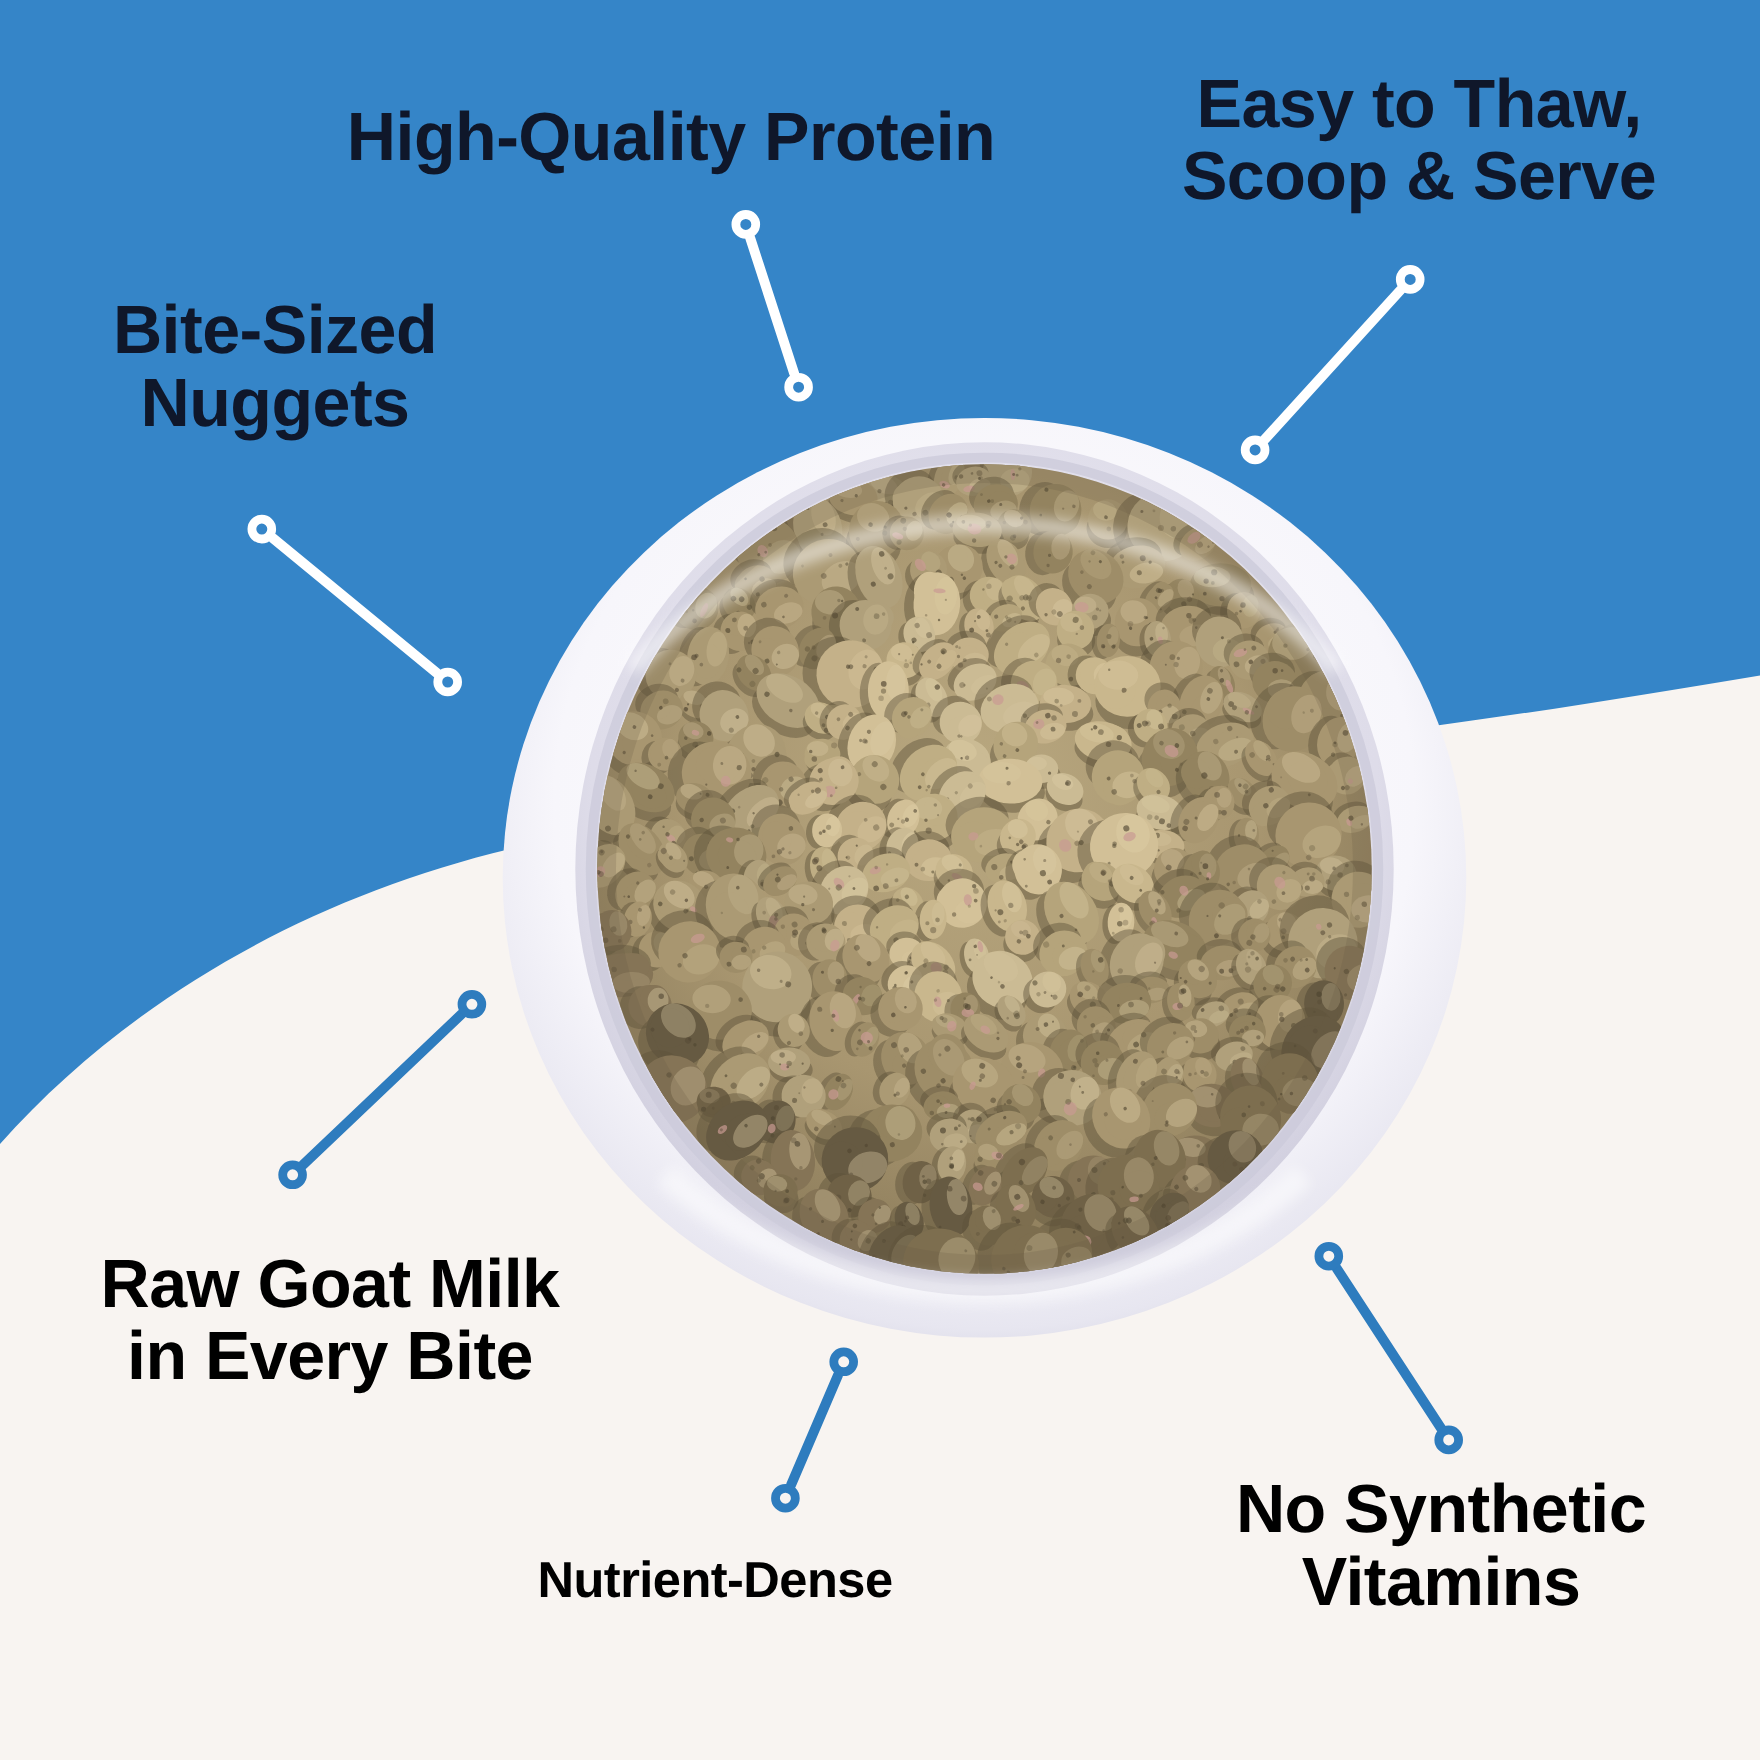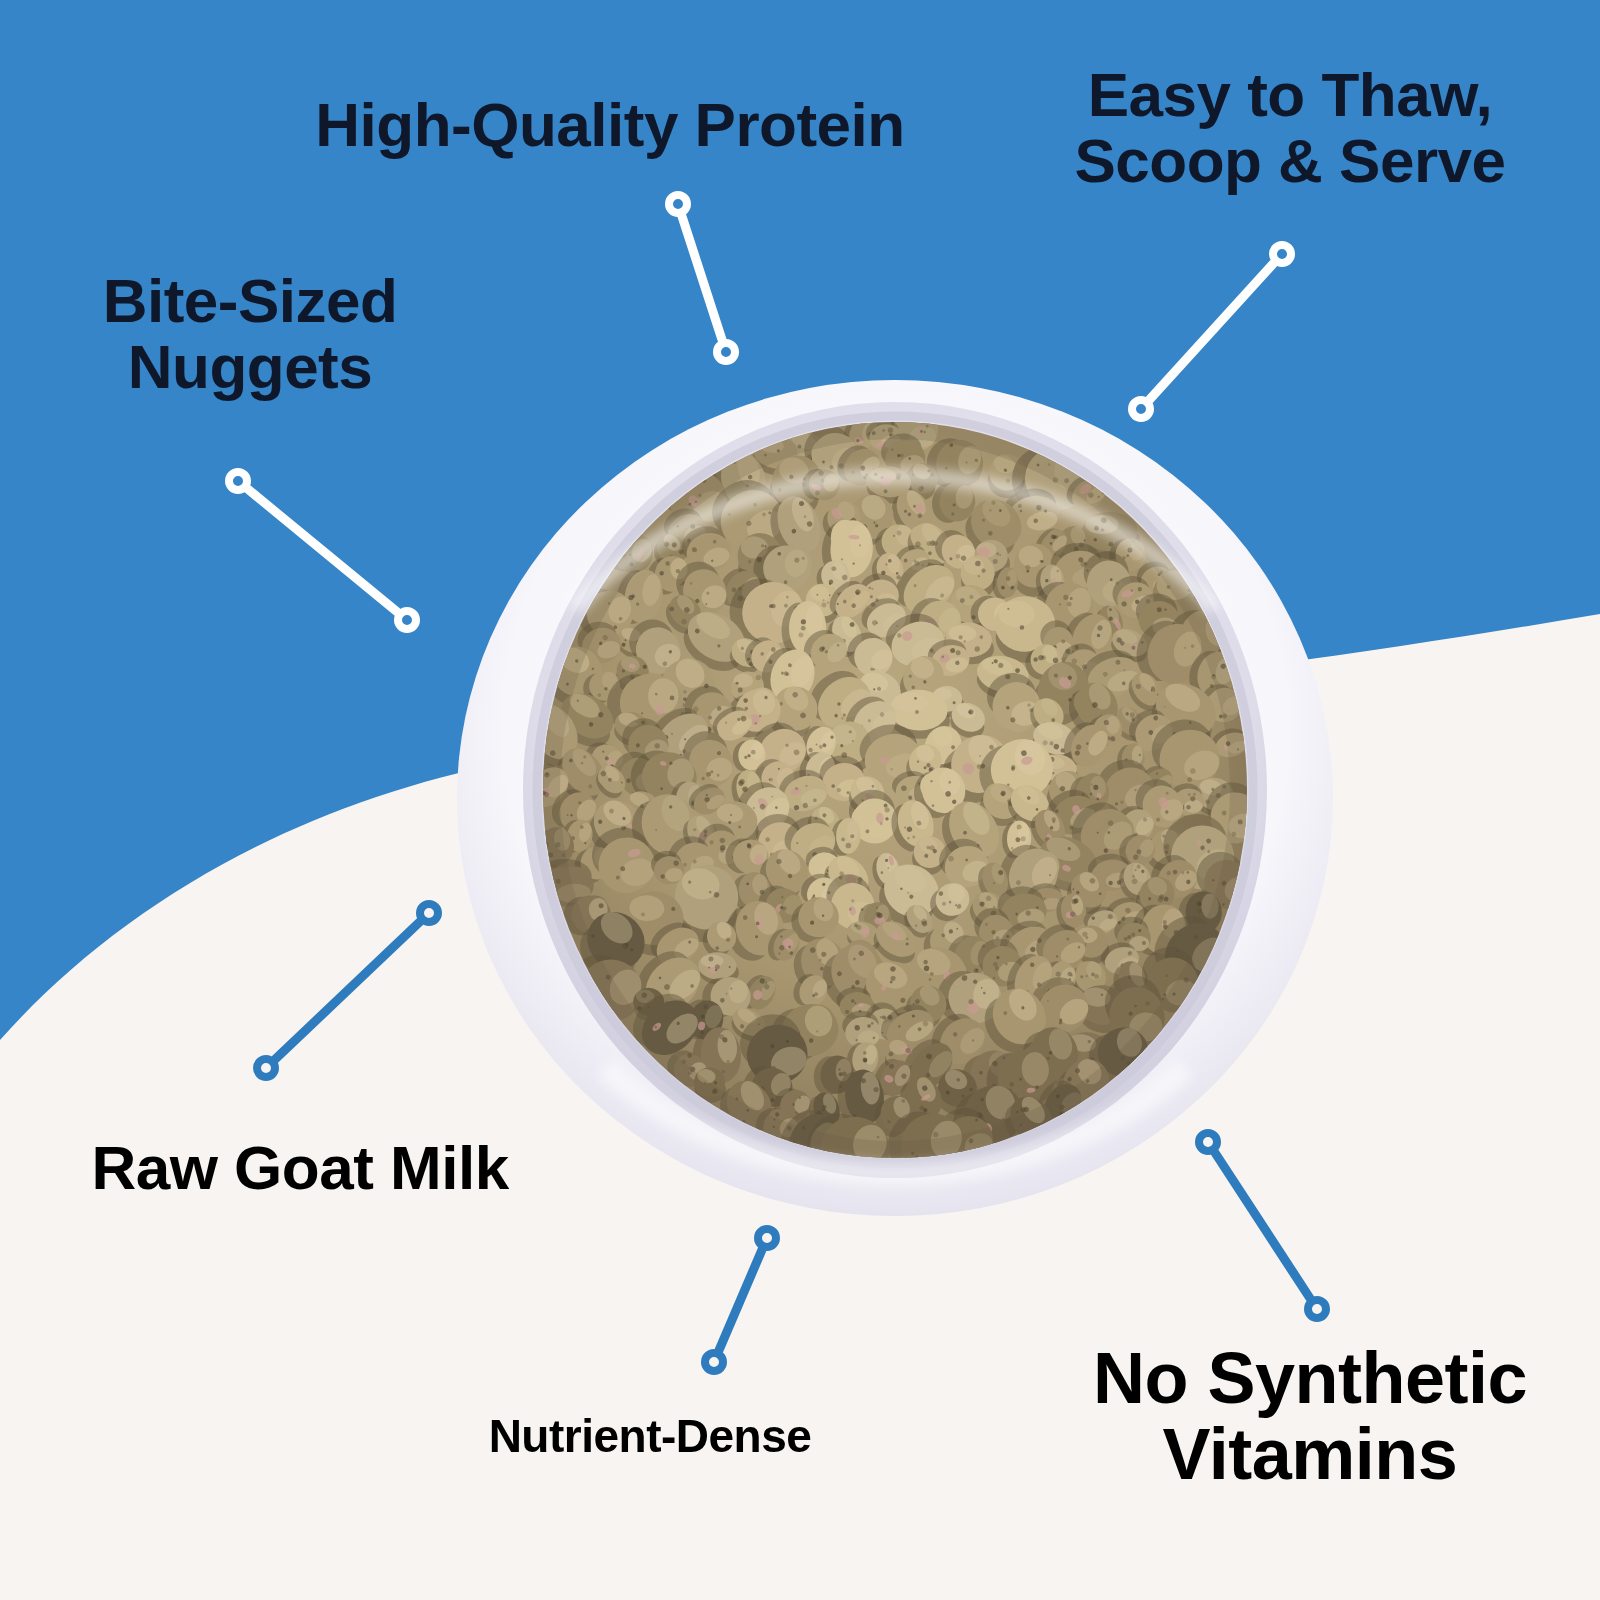--- a/index.html
+++ b/index.html
@@ -25,21 +25,21 @@
   
   .label{position:absolute;font-weight:bold;line-height:1.06;letter-spacing:-0.5px;}
   .label.white{color:#0f172a;}
   .label.blue{color:#000000;}
 
   #lbl-protein{left:290px;top:92px;width:640px;font-size:62px;text-align:center;}
   #lbl-thaw{left:1030px;top:62px;width:520px;font-size:62px;text-align:center;}
   #lbl-bite{left:60px;top:268px;width:380px;font-size:62px;text-align:center;}
   #lbl-goat{left:40px;top:1135px;width:520px;font-size:62px;text-align:center;}
   #lbl-nutri{left:330px;top:1412px;width:640px;font-size:46px;text-align:center;}
-  #lbl-vitamins{left:1040px;top:1340px;width:540px;font-size:72px;text-align:center;}
+  #lbl-vitamins{left:1040px;top:1340px;width:540px;font-size:62px;text-align:center;}
 </style>
 </head>
 <body style="--blue: #3585c8;">
 
 <div id="stage">
 
   <div class="bg-blue"></div>
 
   <svg class="bg-svg" viewBox="0 0 1600 1600">
 
@@ -3068,20 +3068,21 @@
     <div>Scoop &amp; Serve</div>
   </div>
 
   <div id="lbl-bite" class="label white">
     <div>Bite-Sized</div>
     <div>Nuggets</div>
   </div>
 
   <div id="lbl-goat" class="label blue">
     <div>Raw Goat Milk</div>
+    <div>in Every Bite</div>
   </div>
 
   <div id="lbl-nutri" class="label blue">
     <span>Nutrient-Dense</span>
   </div>
 
   <div id="lbl-vitamins" class="label blue">
     <div>No Synthetic</div>
     <div>Vitamins</div>
   </div>

